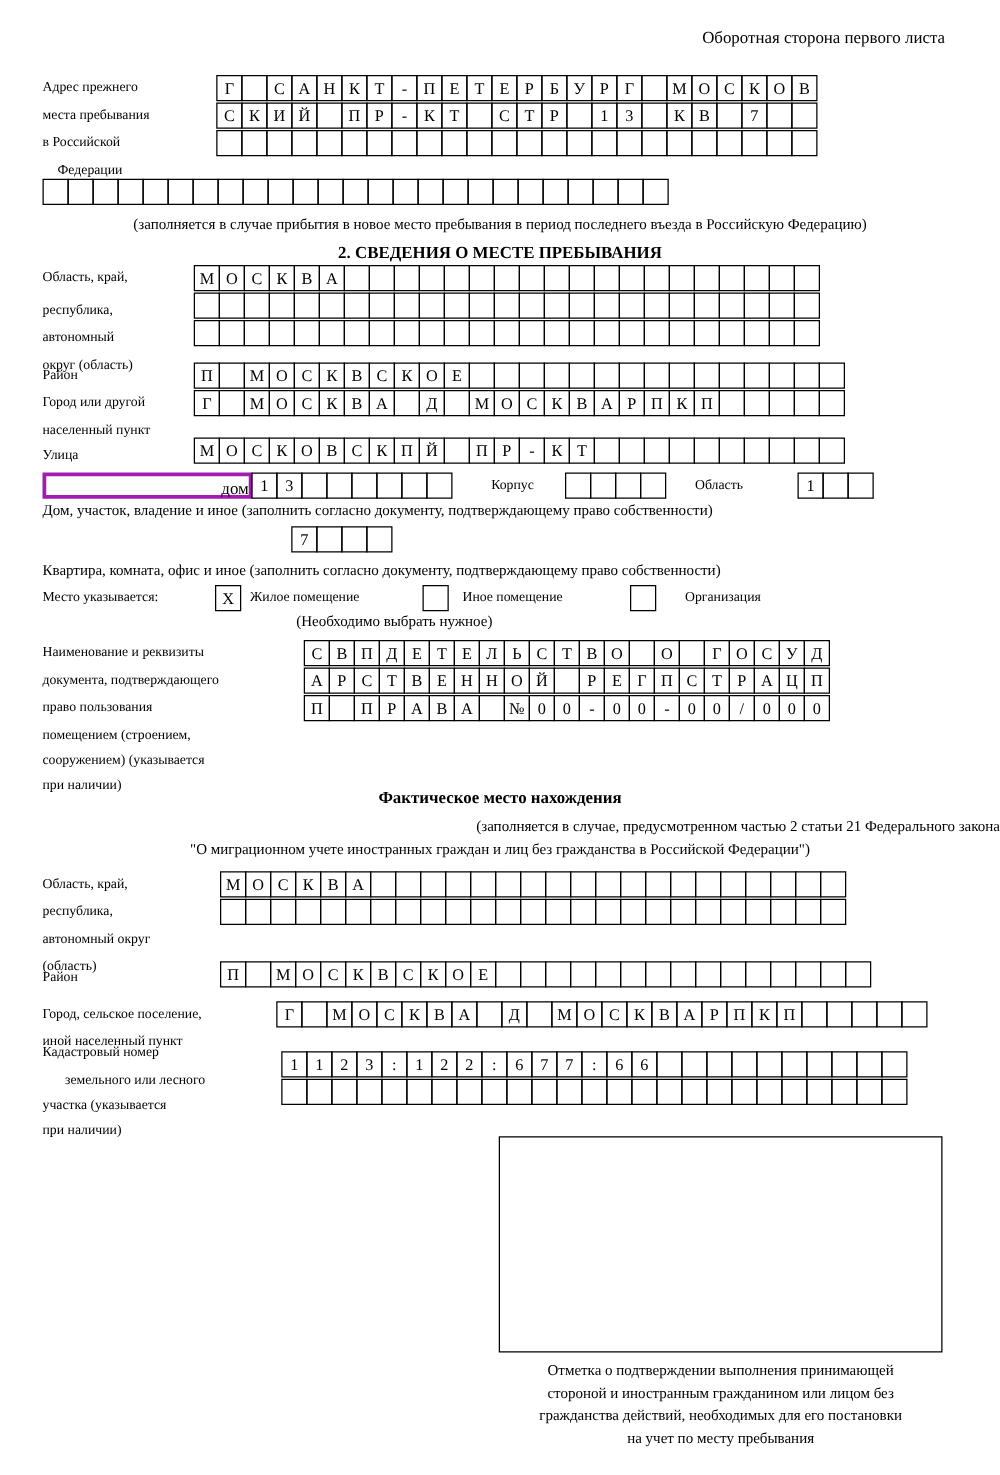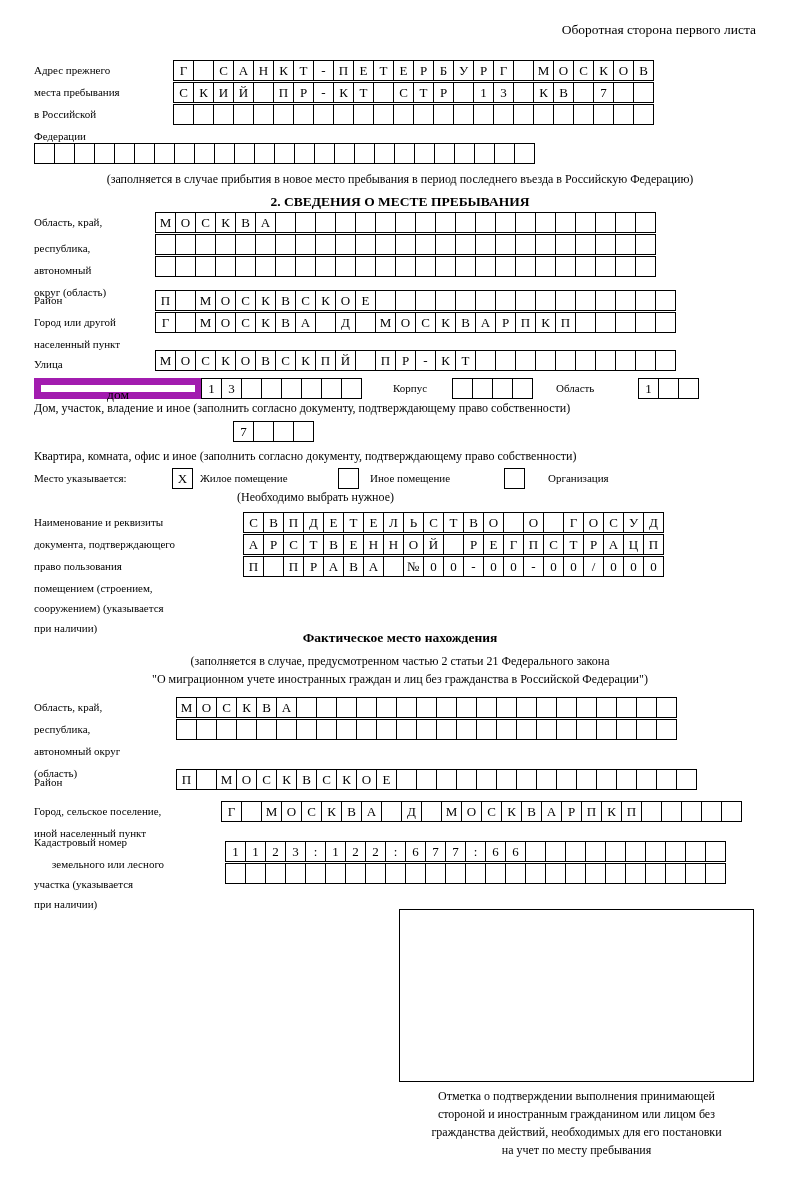--- a/index.html
+++ b/index.html
@@ -30,26 +30,26 @@
     margin-right:-1px;
     box-sizing:border-box;
     font-size:13px;
     line-height:19px;
     text-align:center;
     font-family:"Liberation Serif", serif;
   }
   .cell.blank{}
   .labelbox{
     position:absolute;
-    border:7px solid #a21caf;
+    border:3px solid #a21caf;
     box-sizing:border-box;
     height:21px;
     font-size:13.5px;
     line-height:19px;
-    text-align:center;
+    text-align:right;
   }
   .chk{
     position:absolute;width:21px;height:21px;border:1px solid #000;
     box-sizing:border-box;text-align:center;font-size:13px;line-height:19px;
   }
   .bigbox{
     position:absolute;border:1px solid #000;box-sizing:border-box;
   }
   .center-head{
     position:absolute;width:100%;text-align:center;font-weight:bold;font-size:13.5px;
@@ -61,21 +61,21 @@
 </head>
 <body>
 
 <div class="page">
 
   <div class="hdr-right">Оборотная сторона первого листа</div>
 
   <div class="t" style="left:34px;top:63px;">Адрес прежнего</div>
   <div class="t" style="left:34px;top:85px;">места пребывания</div>
   <div class="t" style="left:34px;top:107px;">в Российской</div>
-  <div class="t" style="left:34px;top:129px;">Федерации</div>
+  <div class="t" style="left:46px;top:129px;">Федерации</div>
 
   <div class="row" id="pa0" style="left:173px;top:60px;">
       <div class="cell">Г</div>
       <div class="cell blank"></div>
       <div class="cell">С</div>
       <div class="cell">А</div>
       <div class="cell">Н</div>
       <div class="cell">К</div>
       <div class="cell">Т</div>
       <div class="cell">-</div>
@@ -474,21 +474,21 @@
       <div class="cell">-</div>
       <div class="cell">0</div>
       <div class="cell">0</div>
       <div class="cell">/</div>
       <div class="cell">0</div>
       <div class="cell">0</div>
       <div class="cell">0</div>
     </div>
 
   <div class="center-head" style="top:630px;">Фактическое место нахождения</div>
-  <div class="note" style="top:654px;">(заполняется в случае, предусмотренном частью 2 статьи 21 Федерального закона</div>
+  <div class="note" style="top:654px;text-align:right;">(заполняется в случае, предусмотренном частью 2 статьи 21 Федерального закона</div>
   <div class="note" style="top:672px;">"О миграционном учете иностранных граждан и лиц без гражданства в Российской Федерации")</div>
 
   <div class="t" style="left:34px;top:700px;">Область, край,</div>
   <div class="t" style="left:34px;top:722px;">республика,</div>
   <div class="t" style="left:34px;top:744px;">автономный округ</div>
   <div class="t" style="left:34px;top:766px;">(область)</div>
 
   <div class="row" id="s3r0" style="left:176px;top:697px;">
       <div class="cell">М</div>
       <div class="cell">О</div>

